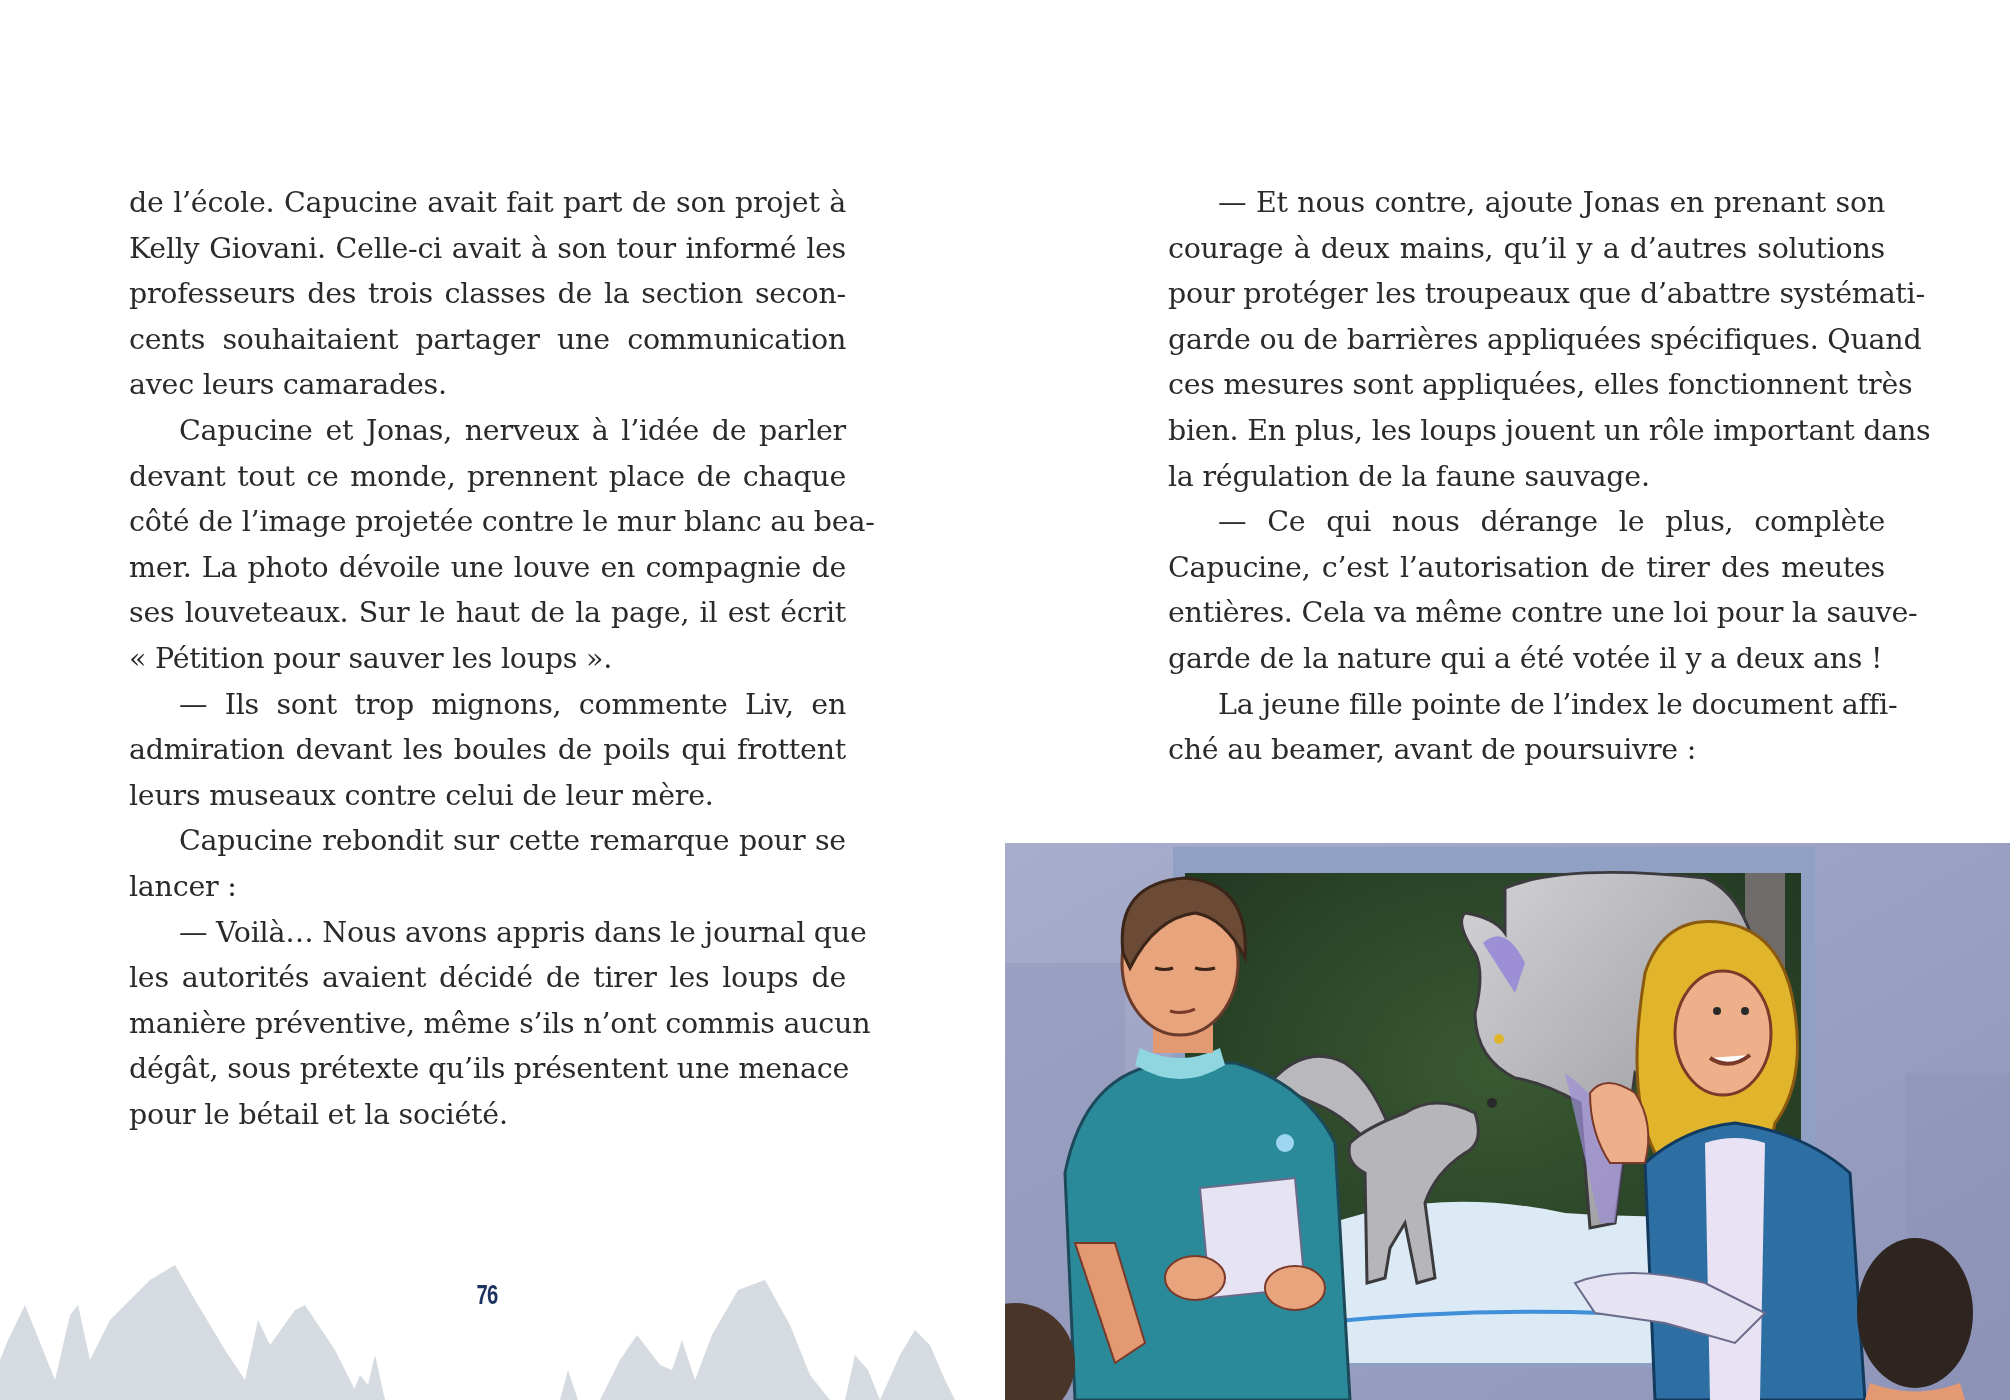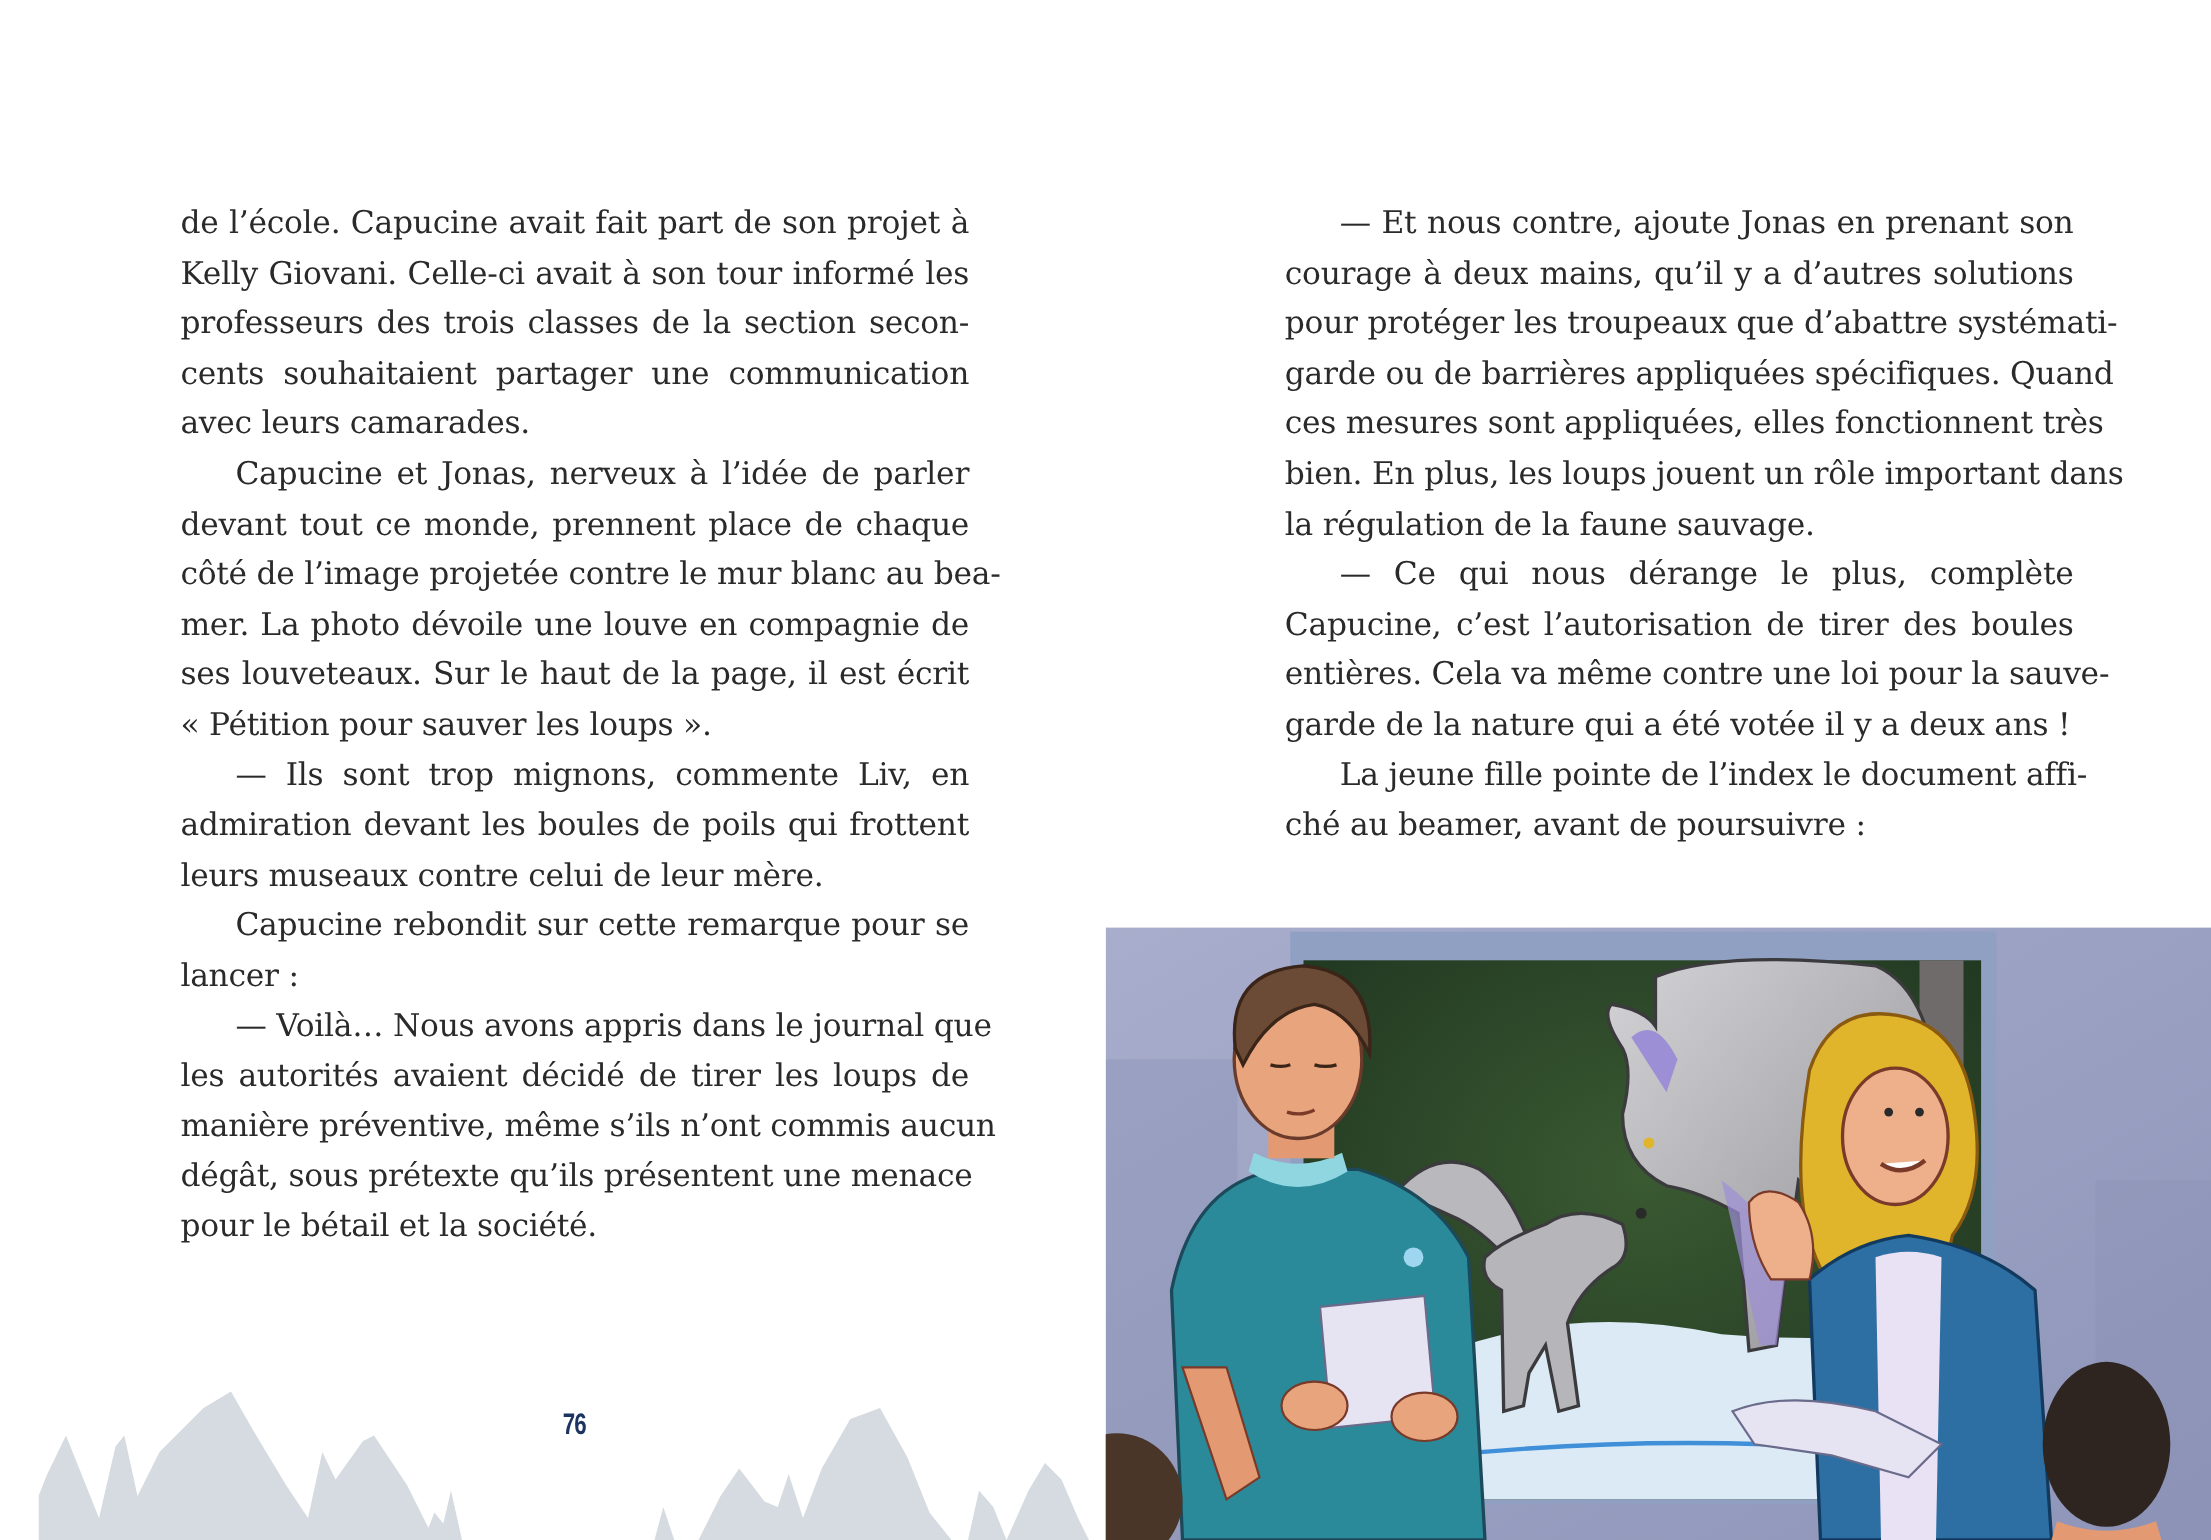--- a/index.html
+++ b/index.html
@@ -1,19 +1,19 @@
 <!DOCTYPE html>
 <html><head>
 <meta charset="utf-8">
 <style>
   html, body { margin:0; padding:0; }
   body { width:2010px; height:1400px; background:#ffffff; position:relative; overflow:hidden;
          font-family:"DejaVu Serif", "Liberation Serif", serif; color:#2a2a2a; }
   .page { position:absolute; top:0; height:1400px; }
-  .page-left { left:0; width:1005px;margin-left:35px; }
+  .page-left { left:0; width:1005px; }
   .page-right { left:1005px; width:1005px; }
   .text-block { position:absolute; font-size:28.5px; line-height:45.6px; text-align:justify; }
   .left-text { left:129px; top:180px; width:717px; }
   .right-text { left:163px; top:180px; width:717px; }
   .line { display:block; height:45.6px; white-space:nowrap; text-align:justify; text-align-last:justify; letter-spacing:-0.25px; }
   .line.last { text-align-last:left; }
   .line.indent { padding-left:50px; }
   .page-number { position:absolute; left:473px; top:1280px; font-family:"Liberation Sans", sans-serif;
                  font-weight:bold; font-size:27px; color:#1d3461; transform:scaleX(0.75); letter-spacing:-1px; }
   .mountains { position:absolute; left:0; bottom:0; width:1005px; height:140px; }
@@ -62,21 +62,21 @@
 <div class="page page-right">
   <div class="text-block right-text" id="right-lines">
       <span class="line indent">— Et nous contre, ajoute Jonas en prenant son</span>
       <span class="line">courage à deux mains, qu’il y a d’autres solutions</span>
       <span class="line">pour protéger les troupeaux que d’abattre systémati-</span>
       <span class="line">garde ou de barrières appliquées spécifiques. Quand</span>
       <span class="line">ces mesures sont appliquées, elles fonctionnent très</span>
       <span class="line">bien. En plus, les loups jouent un rôle important dans</span>
       <span class="line last">la régulation de la faune sauvage.</span>
       <span class="line indent">— Ce qui nous dérange le plus, complète</span>
-      <span class="line">Capucine, c’est l’autorisation de tirer des boules</span>
+      <span class="line">Capucine, c’est l’autorisation de tirer des meutes</span>
       <span class="line">entières. Cela va même contre une loi pour la sauve-</span>
       <span class="line last">garde de la nature qui a été votée il y a deux ans !</span>
       <span class="line indent">La jeune fille pointe de l’index le document affi-</span>
       <span class="line last">ché au beamer, avant de poursuivre :</span>
     </div>
 </div>
 
 <div class="illustration">
   <svg width="1005" height="557" viewBox="0 0 1005 557">
     <defs>

